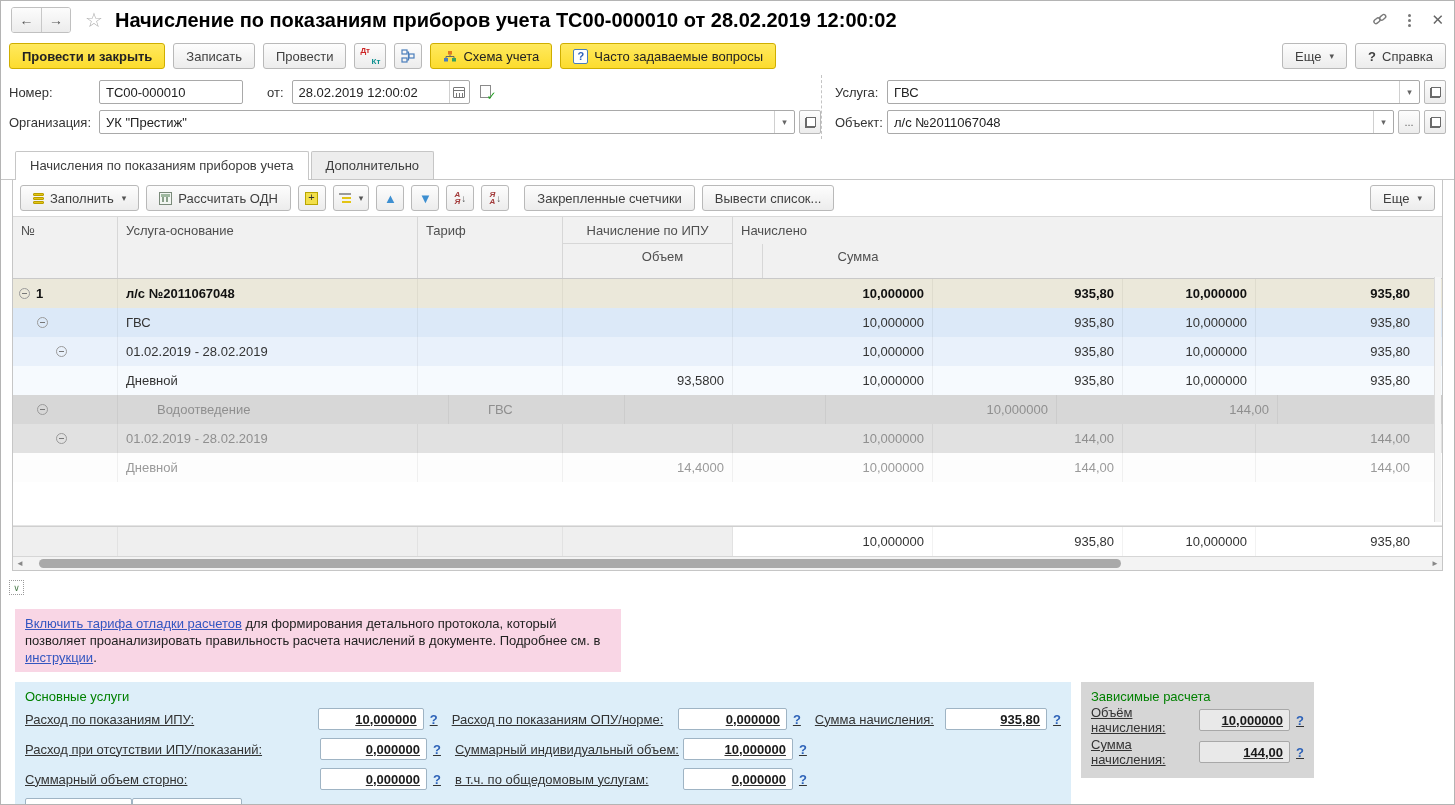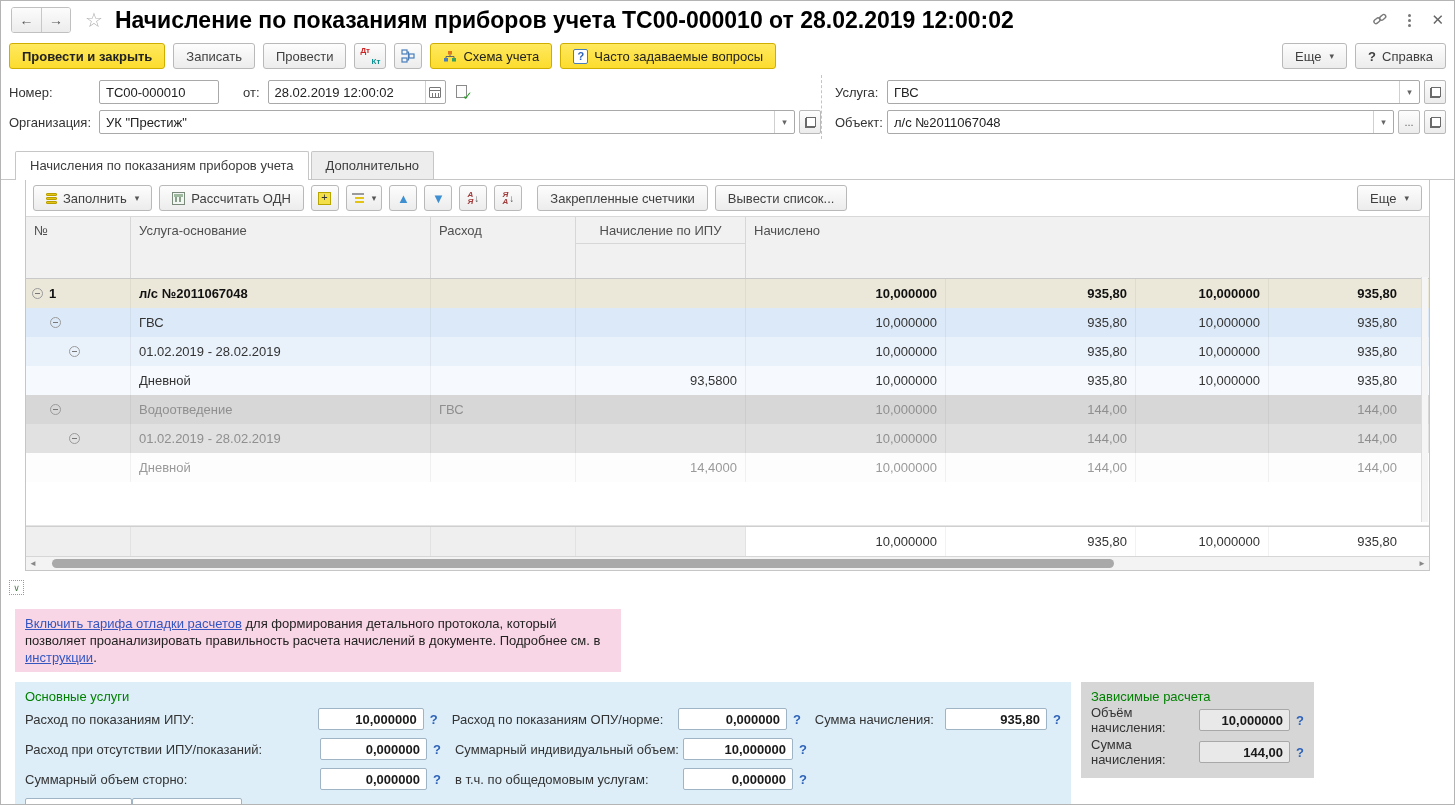--- a/index.html
+++ b/index.html
@@ -6,21 +6,21 @@
   html,body { background:#e9e9e9; }
   body { font-family: "Liberation Sans", "DejaVu Sans", sans-serif; font-size:13px; color:#333; }
   .window { width:1455px; height:805px; background:#fff; border:1px solid #b4b4b4; position:relative; overflow:hidden; }
 
   
   .titlebar { height:38px; display:flex; align-items:center; padding:0 10px; }
   .navbox { display:flex; border:1px solid #c0c0c0; border-radius:3px; overflow:hidden; }
   .navbtn { width:29px; height:24px; background:linear-gradient(#fcfcfc,#ececec); border:none; font-size:14px; color:#555; cursor:pointer; }
   .navbtn + .navbtn { border-left:1px solid #c8c8c8; }
   .star { font-size:20px; color:#b0b0b0; margin:0 12px 0 14px; }
-  .doc-title { font-size:23px; font-weight:bold; color:#000; white-space:nowrap; }
+  .doc-title { font-size:20px; font-weight:bold; color:#000; white-space:nowrap; }
   .title-right { margin-left:auto; display:flex; align-items:center; gap:18px; color:#777; }
   .kebab { display:inline-flex; flex-direction:column; gap:2px; padding:2px; }
   .kebab i { width:3px; height:3px; background:#777; border-radius:50%; }
   .closex { font-size:15px; color:#666; }
 
   
   .toolbar { height:34px; display:flex; align-items:center; gap:8px; padding:0 8px; }
   .btn { height:26px; display:inline-flex; align-items:center; gap:6px; padding:0 12px;
          background:linear-gradient(#fdfdfd,#ececec); border:1px solid #b9b9b9; border-radius:3px;
          color:#3f3f3f; font-size:13px; cursor:pointer; white-space:nowrap; }
@@ -38,21 +38,21 @@
   
   .fields { padding:4px 8px 2px 8px; position:relative; }
   .frow { display:flex; align-items:center; height:30px; }
   .fleft { display:flex; align-items:center; width:812px; flex:none; }
   .fright { display:flex; align-items:center; flex:1; padding-left:14px; }
   .flabel { color:#333; }
   .lab-num { width:90px; } .lab-org { width:90px; } .lab-srv { width:52px; } .lab-obj { width:52px; }
   .field { display:flex; align-items:center; height:24px; border:1px solid #a9a9a9; border-radius:2px; background:#fff; padding-left:6px; }
   .field .val { flex:1; color:#222; white-space:nowrap; overflow:hidden; }
   .field .fbtn { width:20px; height:100%; display:flex; align-items:center; justify-content:center; color:#666; font-size:9px; border-left:1px solid #d0d0d0; cursor:pointer; }
-  .f-number { width:120px; }
+  .f-number { width:144px; }
   .f-date { width:178px; margin-left:8px; }
   .f-org { flex:1; }
   .f-srv { flex:1; }
   .sq-btn { width:22px; height:24px; margin-left:4px; display:flex; align-items:center; justify-content:center;
             background:linear-gradient(#fdfdfd,#ececec); border:1px solid #b9b9b9; border-radius:2px; color:#666; cursor:pointer; font-size:11px; }
   .cal { width:12px; height:11px; border:1px solid #777; border-radius:1px; position:relative; }
   .cal::before { content:""; position:absolute; top:2px; left:0; right:0; height:1px; background:#777; }
   .cal::after { content:""; position:absolute; top:5px; left:2px; width:7px; height:4px;
                 background:repeating-linear-gradient(90deg,#777 0 1px,transparent 1px 3px); }
   .openico { width:11px; height:11px; position:relative; }
@@ -62,21 +62,21 @@
   .postmark .sheet { position:absolute; left:0; top:0; width:11px; height:13px; border:1px solid #8a8a8a; background:#fdfdfd; }
   .postmark .chk { position:absolute; right:-2px; bottom:-3px; color:#1e9e1e; font-size:12px; font-weight:bold; }
   .vsplit { position:absolute; left:820px; top:2px; bottom:0; border-left:1px dashed #c4c4c4; }
 
   
   .tabs { display:flex; padding:6px 8px 0 14px; border-bottom:1px solid #c6c6c6; margin-top:6px; }
   .tab { padding:6px 14px; border:1px solid #c6c6c6; border-bottom:none; background:#ededed; color:#3c3c3c; margin-right:2px; cursor:pointer; border-radius:2px 2px 0 0; }
   .tab.active { background:#fff; position:relative; margin-bottom:-1px; padding-bottom:7px; }
 
   
-  .gridpanel { margin:0 24px; border:1px solid #c6c6c6; border-top:none; background:#fff; position:relative; }
+  .gridpanel { margin:0 11px; border:1px solid #c6c6c6; border-top:none; background:#fff; position:relative; }
   .gtoolbar { display:flex; align-items:center; gap:7px; padding:5px 7px; border-bottom:1px solid #d8d8d8; }
   .ico-fill { display:inline-flex; flex-direction:column; gap:1px; }
   .ico-fill i { width:11px; height:3px; background:#e3c414; border:1px solid #b99e00; border-radius:1px; }
   .ico-calc { width:13px; height:13px; border:1px solid #7a8a7a; background:#f2f6f2; position:relative; }
   .ico-calc::before { content:""; position:absolute; top:1px; left:1px; right:1px; height:3px; background:#9fb8a0; }
   .ico-calc::after { content:""; position:absolute; left:2px; right:2px; bottom:2px; height:5px;
                      background:repeating-linear-gradient(90deg,#8aa08a 0 2px,transparent 2px 4px); }
   .ico-expand { width:13px; height:13px; background:#f2df49; border:1px solid #b9a500; position:relative; }
   .ico-expand::before { content:"+"; position:absolute; top:-2px; left:2px; font-size:11px; color:#333; }
   .ico-levels { display:inline-flex; flex-direction:column; gap:2px; }
@@ -99,21 +99,21 @@
   .trow { display:grid; grid-template-columns:105px 300px 145px 170px 200px 190px 133px 1fr; height:29px; align-items:center; }
   .td { height:100%; display:flex; align-items:center; padding:0 8px; border-right:1px solid rgba(0,0,0,0.05); overflow:hidden; white-space:nowrap; }
   .td.num-cell { padding-right:4px; }
   .td.right { justify-content:flex-end; }
   .td.last { border-right:none; padding-right:32px; }
   .exp { flex:none; width:11px; height:11px; border:1px solid #9a9a9a; border-radius:50%; position:relative; margin-right:6px; }
   .exp::after { content:""; position:absolute; left:2px; right:2px; top:4px; height:1px; background:#777; }
   .lvl0 { padding-left:6px; } .lvl1 { padding-left:24px; } .lvl2 { padding-left:43px; } .lvl3 { padding-left:6px; }
   .r-acc { background:#ebe8da; font-weight:bold; color:#111; }
   .r-b1 { background:#dce9f8; } .r-b2 { background:#e9f1fb; } .r-b3 { background:#f6fafe; }
-  .r-g1 { background:#d7d7d7; color:#8f8f8f; } .r-g2 { background:#e1e1e1; color:#8f8f8f; } .r-g3 { background:#fdfdfd; color:#9a9a9a; }
+  .r-g1 { background:#d7d7d7; color:#8f8f8f;gap:31px; } .r-g2 { background:#e1e1e1; color:#8f8f8f; } .r-g3 { background:#fdfdfd; color:#9a9a9a; }
   .filler { height:44px; border-bottom:1px solid #e4e4e4; }
   .totrow { display:grid; grid-template-columns:105px 300px 145px 170px 200px 190px 133px 1fr; height:30px; align-items:center; border-top:1px solid #cfcfcf; }
   .totrow .td.gray { background:#efefef; }
   .vscroll { position:absolute; top:97px; right:1px; bottom:48px; width:7px; background:#f5f5f5; border-left:1px solid #dcdcdc; }
 
   .hscroll { height:14px; display:flex; align-items:center; background:#f3f3f3; border-top:1px solid #d6d6d6; padding:0 2px; }
   .hs-arrow { width:10px; font-size:8px; color:#888; text-align:center; }
   .hs-track { flex:1; height:9px; position:relative; }
   .hs-thumb { position:absolute; left:1%; width:77%; top:0; height:9px; background:#a9a9a9; border-radius:5px; }
 
@@ -124,21 +124,21 @@
 
   
   .note { margin:8px 8px 0 14px; width:606px; background:#f9d6e5; padding:6px 10px; line-height:17px; color:#222; }
   .note a { color:#3456c0; text-decoration:underline; cursor:pointer; }
 
   
   .panels { display:flex; margin:10px 8px 0 14px; gap:10px; align-items:flex-start; }
   .mainpanel { width:1056px; background:#ddeef9; padding:7px 10px 10px 10px; }
   .deppanel { width:233px; background:#d6d6d6; padding:7px 10px 10px 10px; }
   .ptitle { color:#008000; margin-bottom:0; }
-  .prow { display:flex; align-items:center; height:30px; }
+  .prow { display:flex; align-items:center; height:30px;text-decoration:underline; }
   .plabel { color:#333; }
   .pl1 { width:295px; } .pl2 { width:228px; } .pl3 { width:125px; }
   .vbox { height:22px; display:flex; align-items:center; justify-content:flex-end; padding:0 6px;
           background:#fff; border:1px solid #9fb4c4; border-radius:2px; font-weight:bold; color:#1a1a1a; }
   .vb1 { width:107px; } .vb2 { width:110px; } .vb3 { width:103px; margin-left:6px; }
   .help { color:#2d62b8; font-weight:bold; margin:0 14px 0 6px; cursor:pointer; }
   .help.tight { margin-right:0; }
   .deppanel .prow { height:32px; }
   .dep-label { width:110px; }
   .dep-box { width:92px; background:#e9e9e9; border-color:#a8a8a8; }
@@ -339,23 +339,27 @@
       <span class="spacer"></span>
       <button class="btn">
         <span>Еще</span>
           <span class="caret">▾</span>
       </button>
     </div>
 
     <div class="thead thead-h">
       <div class="th">№</div>
       <div class="th">Услуга-основание</div>
-      <div class="th">Расход</div>
+      <div class="th">Тариф</div>
       <div class="ipu-group">
         <div class="ipu-top">Начисление по ИПУ</div>
+        <div class="ipu-sub">
+          <div class="th">Объем</div>
+          <div class="th">Сумма</div>
+        </div>
       </div>
       <div class="th last">Начислено</div>
     </div>
 
     <div class="trow r-acc">
       <div class="td num-cell lvl0">
           <span class="exp"></span>
           <span class="rnum">1</span>
         </div>
       <div class="td">л/с №2011067048</div>

